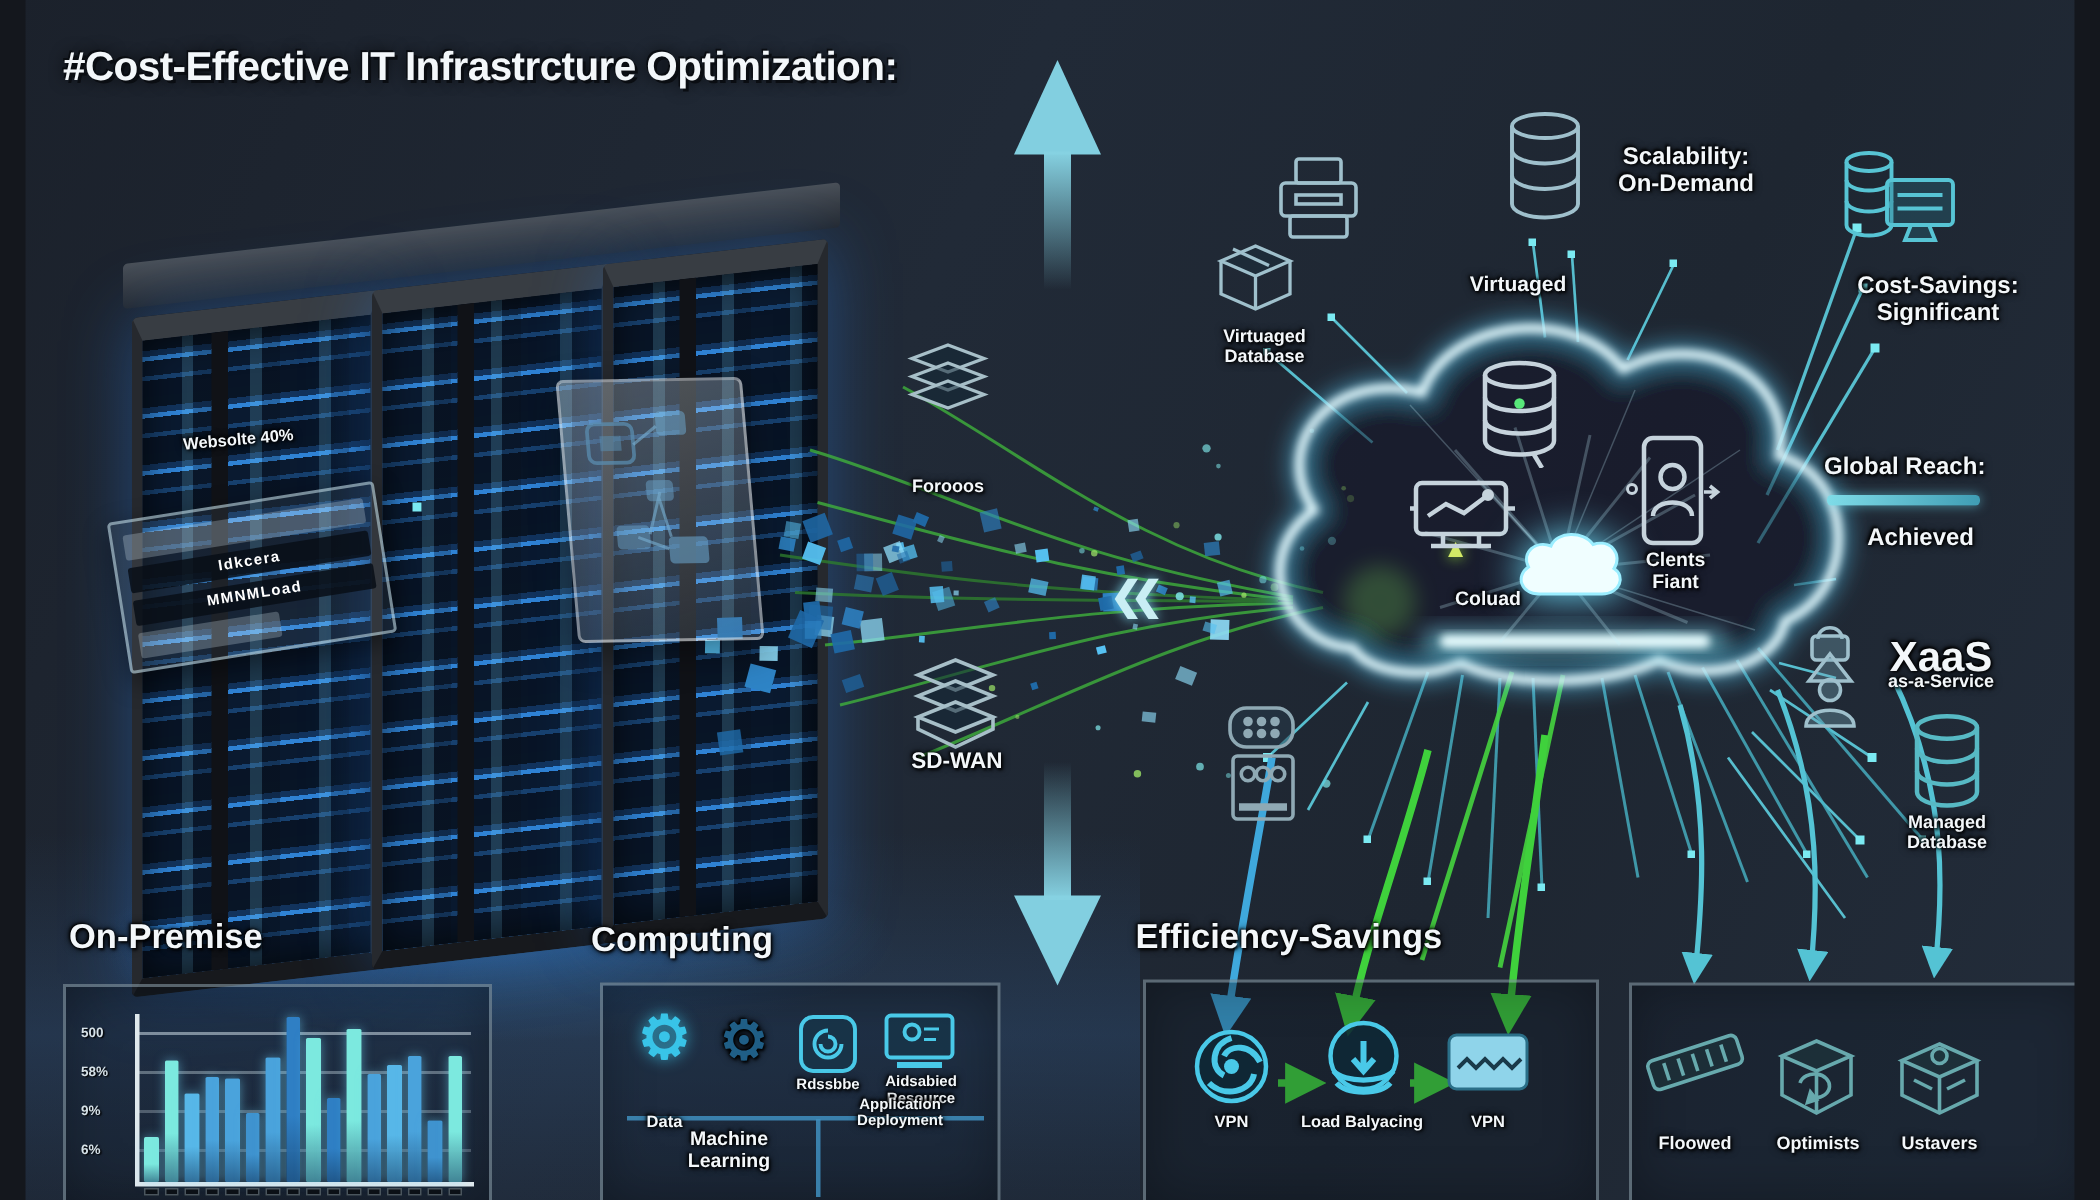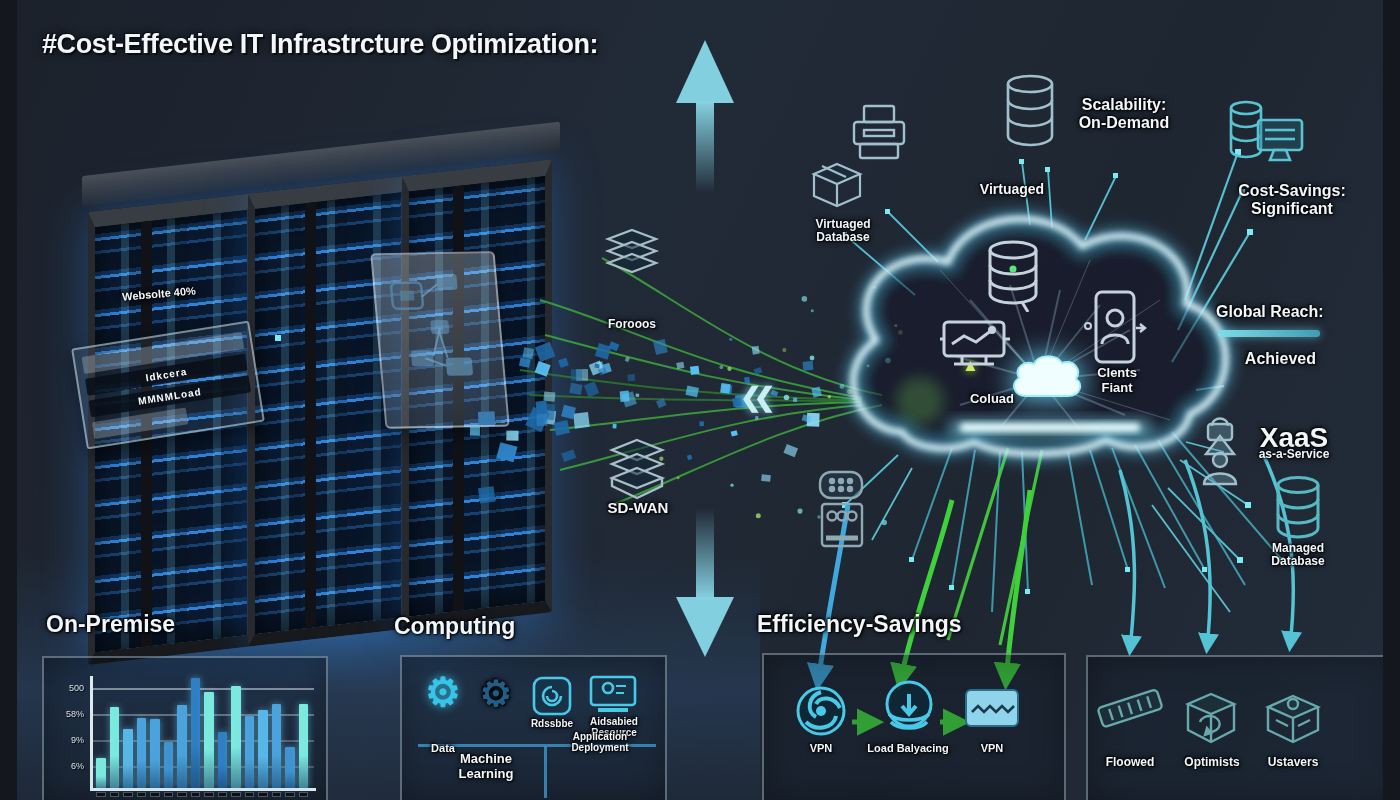--- a/index.html
+++ b/index.html
@@ -46,21 +46,21 @@
     text-align:center;line-height:17px;letter-spacing:1px;}
   .inforow.lite{background:rgba(225,240,248,.25);}
   #glasspanel{position:absolute;left:378px;top:252px;width:120px;height:172px;transform:rotate(-5deg) skewY(4deg);
     background:linear-gradient(160deg,rgba(235,245,250,.30),rgba(200,220,235,.14));
     border:2px solid rgba(255,255,255,.4);border-radius:5px;z-index:26;box-shadow:0 8px 24px rgba(0,0,0,.4);}
   
   #bars{position:absolute;left:96px;top:676px;height:112px;display:flex;align-items:flex-end;gap:4px;z-index:28;}
   .bar{width:9.5px;border-radius:1px;box-shadow:0 0 7px rgba(120,220,255,.5);}
   #xticks{position:absolute;left:96px;top:792px;display:flex;gap:4px;z-index:28;}
   .xt{width:9.5px;height:5px;background:#0b1016;border:1px solid rgba(150,170,180,.45);box-sizing:border-box;}
-  .ytick{position:absolute;width:30px;text-align:right;font-size:9px;font-weight:normal;color:#d7e2e8;z-index:28;
+  .ytick{position:absolute;width:30px;text-align:left;font-size:9px;font-weight:bold;color:#d7e2e8;z-index:28;
     text-shadow:1px 1px 1px #000;}
   .grid{position:absolute;left:90px;width:224px;height:2px;background:rgba(205,220,230,.55);z-index:27;}
   .chev{position:absolute;font-size:26px;font-weight:bold;color:#c9eef4;z-index:18;letter-spacing:-8px;
     text-shadow:0 0 8px rgba(130,230,250,.9);}
   .warn{position:absolute;font-size:17px;color:#d3ea66;z-index:24;text-shadow:0 0 9px #9fe83e;}
 </style>
 </head>
 <body>
 
 <div id="stage">

